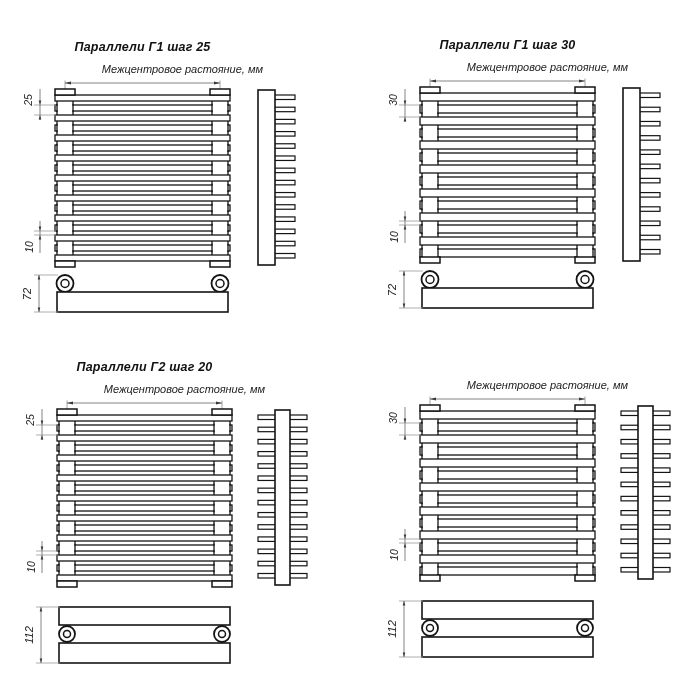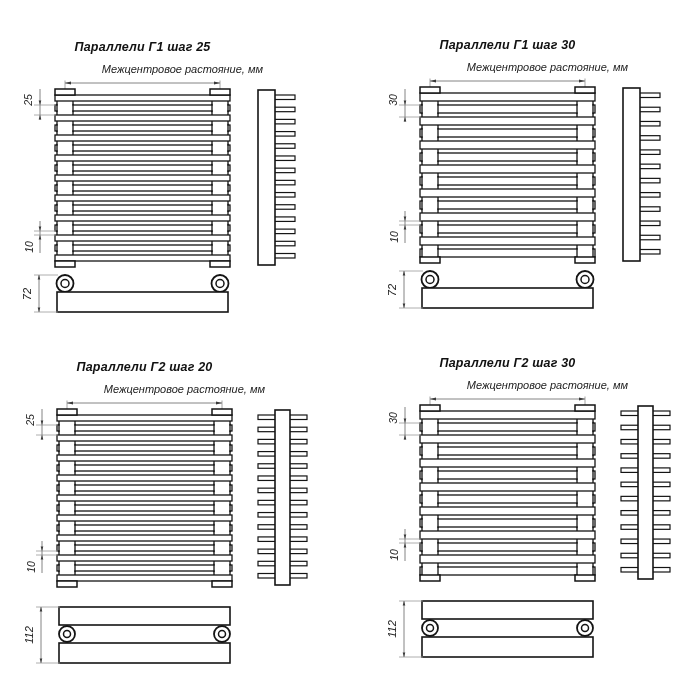--- a/index.html
+++ b/index.html
@@ -426,21 +426,20 @@
           <line x1="23" y1="249" x2="47" y2="249" stroke="#9a9a9a" stroke-width="0.8"></line>
           <line x1="23" y1="305" x2="47" y2="305" stroke="#9a9a9a" stroke-width="0.8"></line>
           <line x1="28" y1="249" x2="28" y2="305" stroke="#777777" stroke-width="0.9"></line>
           <polygon points="28,249 26.7,253.5 29.3,253.5" fill="#3a3a3a"></polygon>
           <polygon points="28,305 26.7,300.5 29.3,300.5" fill="#3a3a3a"></polygon>
         </g>
       </svg>
     </div>
 
   <div class="panel" id="panel-3" style="left: 376px; top: 354px;">
-    <div class="ptitle">Параллели Г2 шаг 30</div>
     <div class="psub">Межцентровое растояние, мм</div>
     <span class="dim step" style="left: 2px; top: 58px;">30</span>
     <span class="dim gapd" style="left: 3px; top: 195px;">10</span>
     <span class="dim depth" style="left: 1px; top: 269px;">112</span>
   <svg width="330" height="318" viewBox="0 0 330 318">
         <g>
           <line x1="54" y1="42.5" x2="54" y2="51" stroke="#9a9a9a" stroke-width="0.9"></line>
           <line x1="209" y1="42.5" x2="209" y2="51" stroke="#9a9a9a" stroke-width="0.9"></line>
           <line x1="54" y1="45" x2="209" y2="45" stroke="#777777" stroke-width="0.9"></line>
           <polygon points="54,45 60,43.4 60,46.6" fill="#3a3a3a"></polygon>

